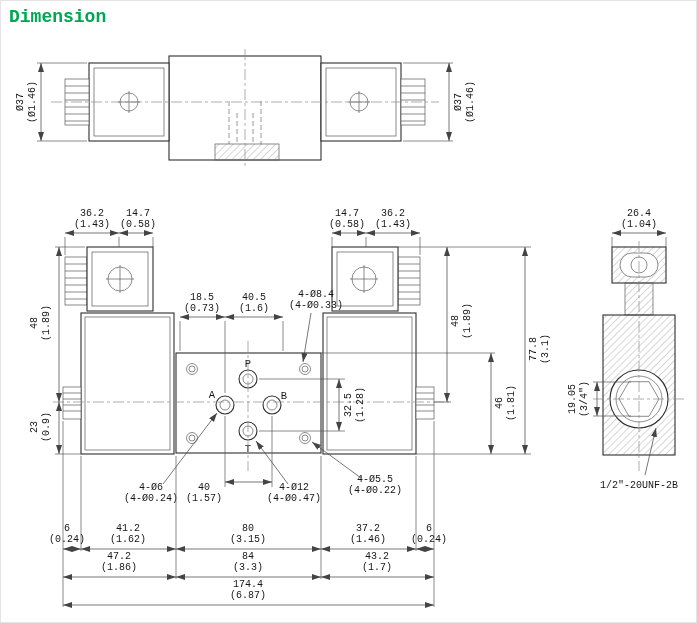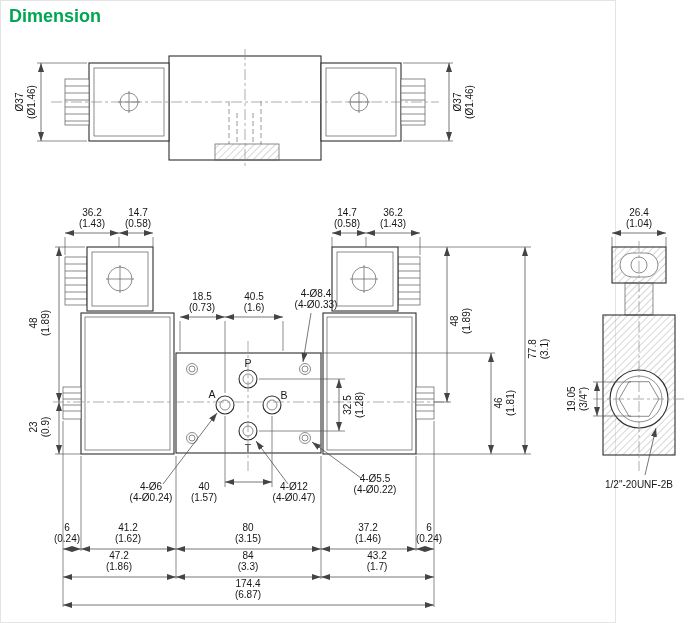--- a/index.html
+++ b/index.html
@@ -1,16 +1,16 @@
 <!DOCTYPE html>
 <html><head>
 <meta charset="utf-8">
 <style>
   html,body{margin:0;padding:0;background:#fff}
-  .stage{position:relative;width:616px;height:623px;background:#fff;border:1px solid #e4e4e4;box-sizing:border-box;font-family:Liberation Sans, sans-serif}
+  .stage{position:relative;width:697px;height:623px;background:#fff;border:1px solid #e4e4e4;box-sizing:border-box;font-family:Liberation Mono, monospace}
   svg{display:block}
   .lnf{fill:#fff;stroke:#2e2e2e;stroke-width:1.1}
   .tn{fill:none;stroke:#5a5a5a;stroke-width:.7}
   .tnf{fill:#fff;stroke:#5a5a5a;stroke-width:.7}
   .hat{fill:url(#hatch);stroke:#2e2e2e;stroke-width:1.1}
   .hatt{fill:url(#hatch);stroke:#5a5a5a;stroke-width:.7}
   .dim{fill:none;stroke:#4a4a4a;stroke-width:.75}
   .cl{fill:none;stroke:#8a8a8a;stroke-width:.7;stroke-dasharray:11 3 3 3}
   .dsh{fill:none;stroke:#6a6a6a;stroke-width:.7;stroke-dasharray:5 3}
   text{font-size:10px;text-anchor:middle}

